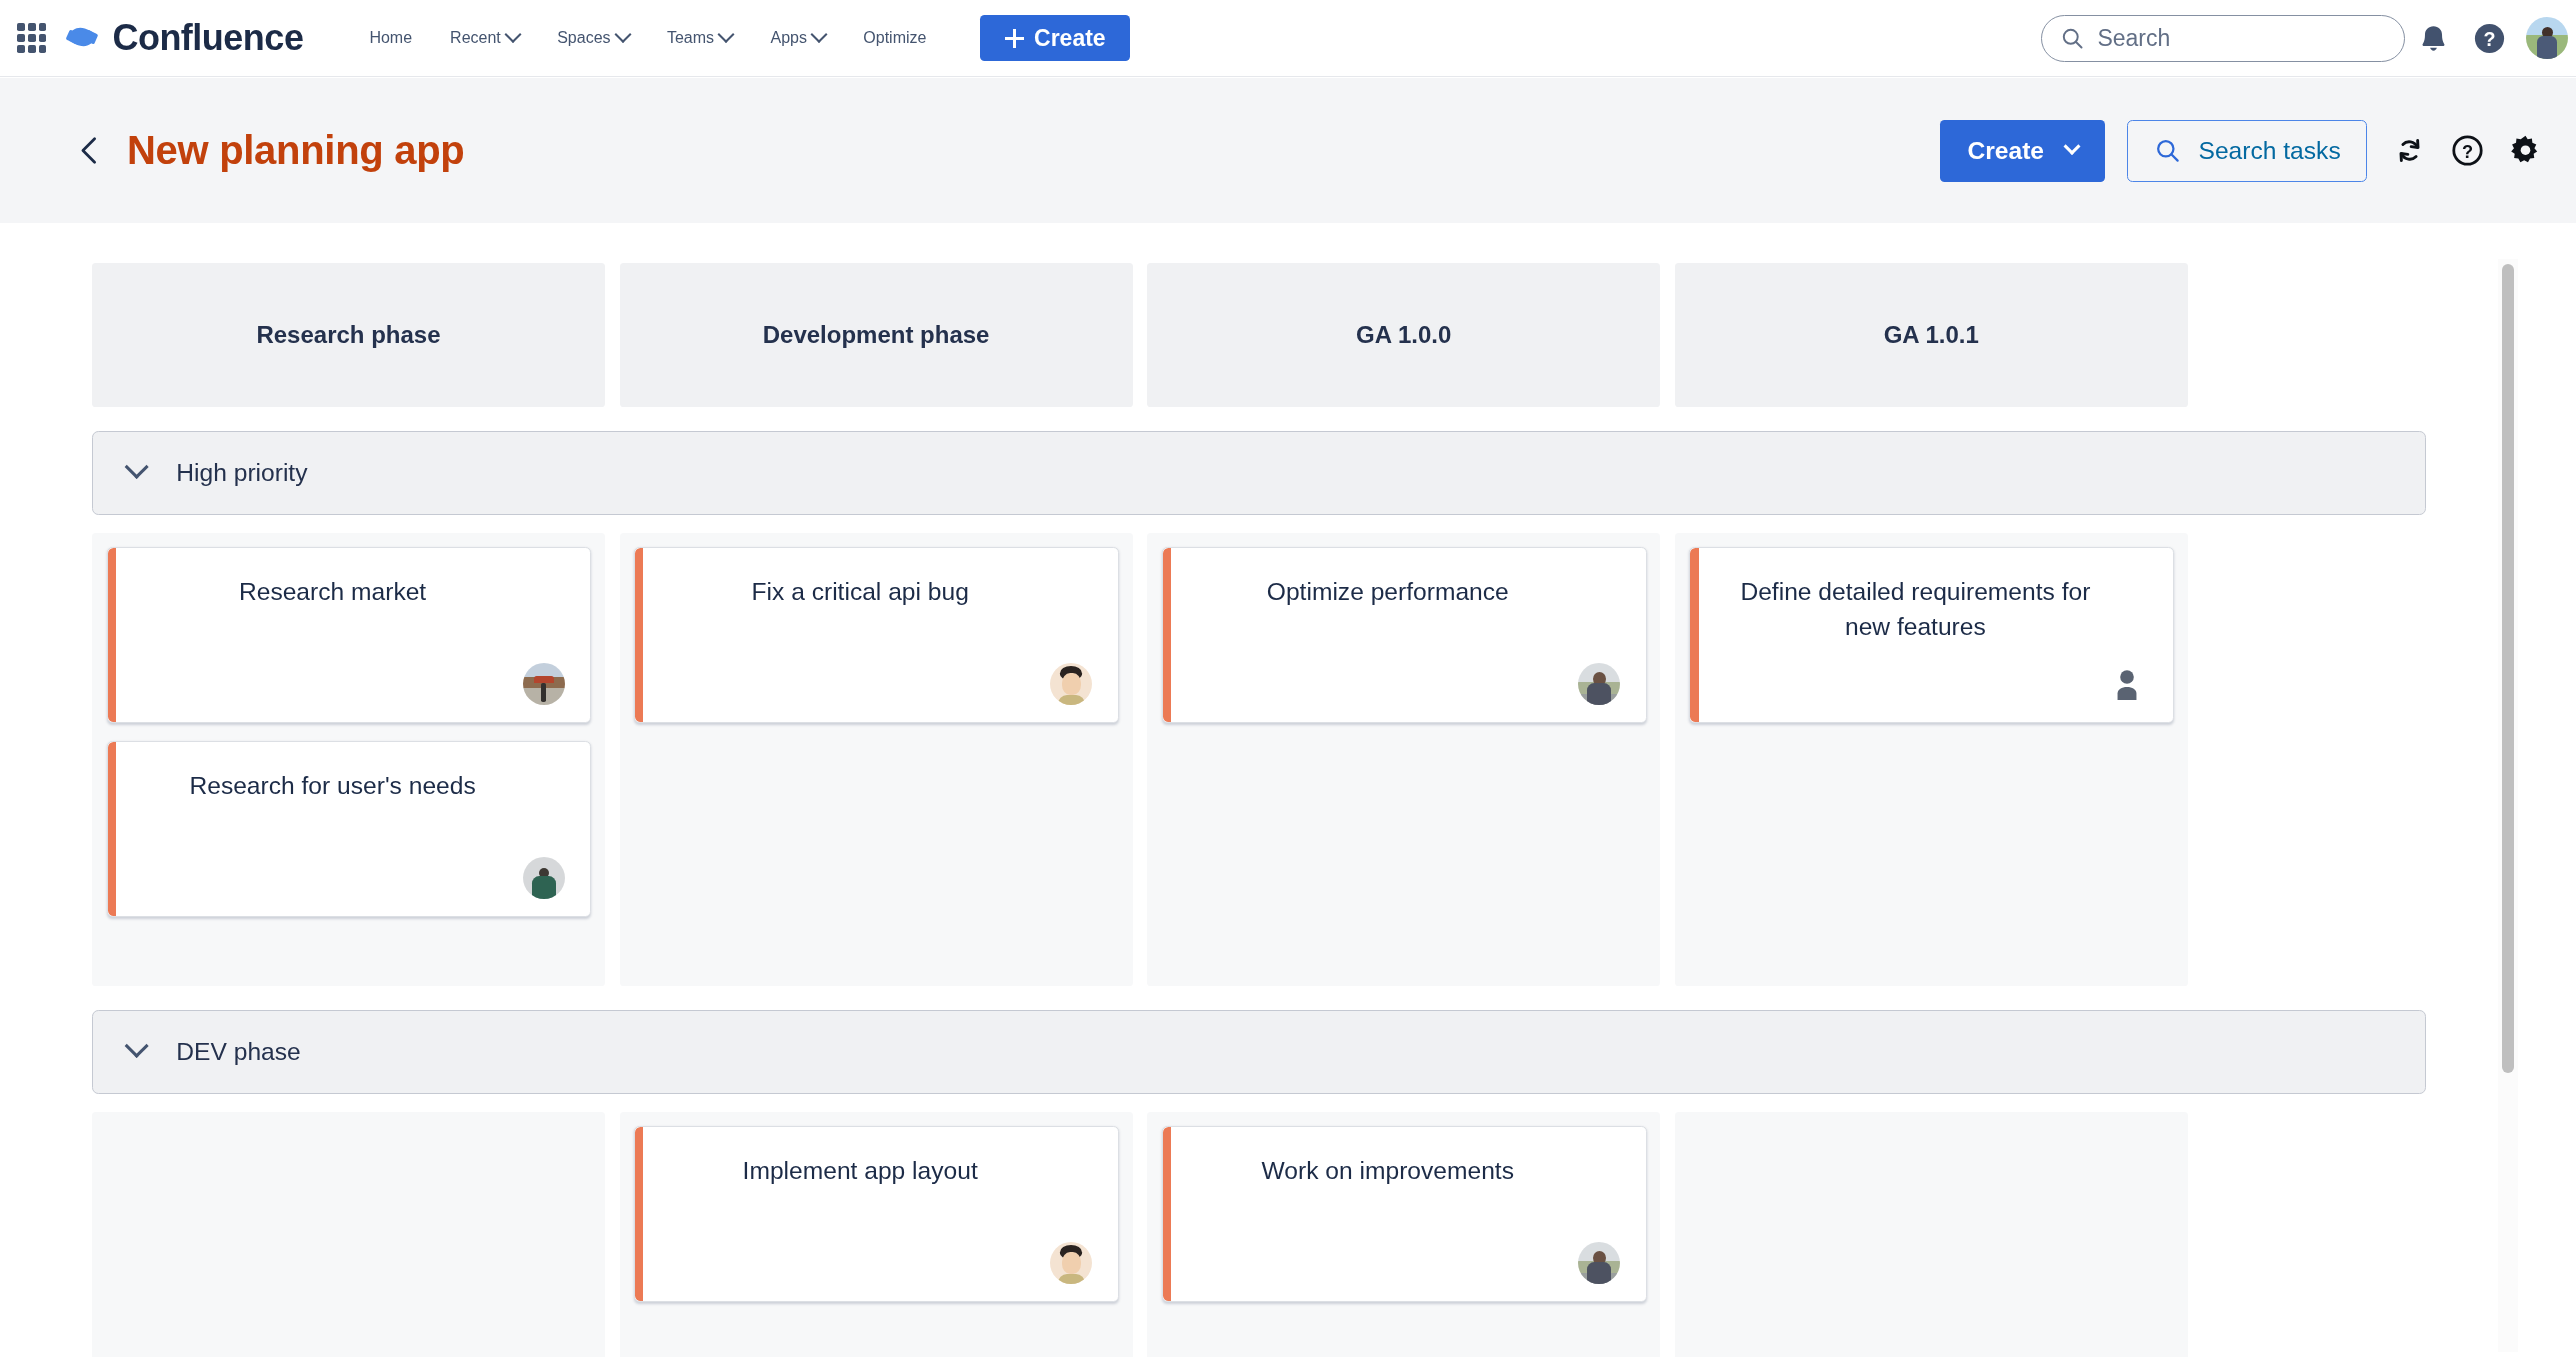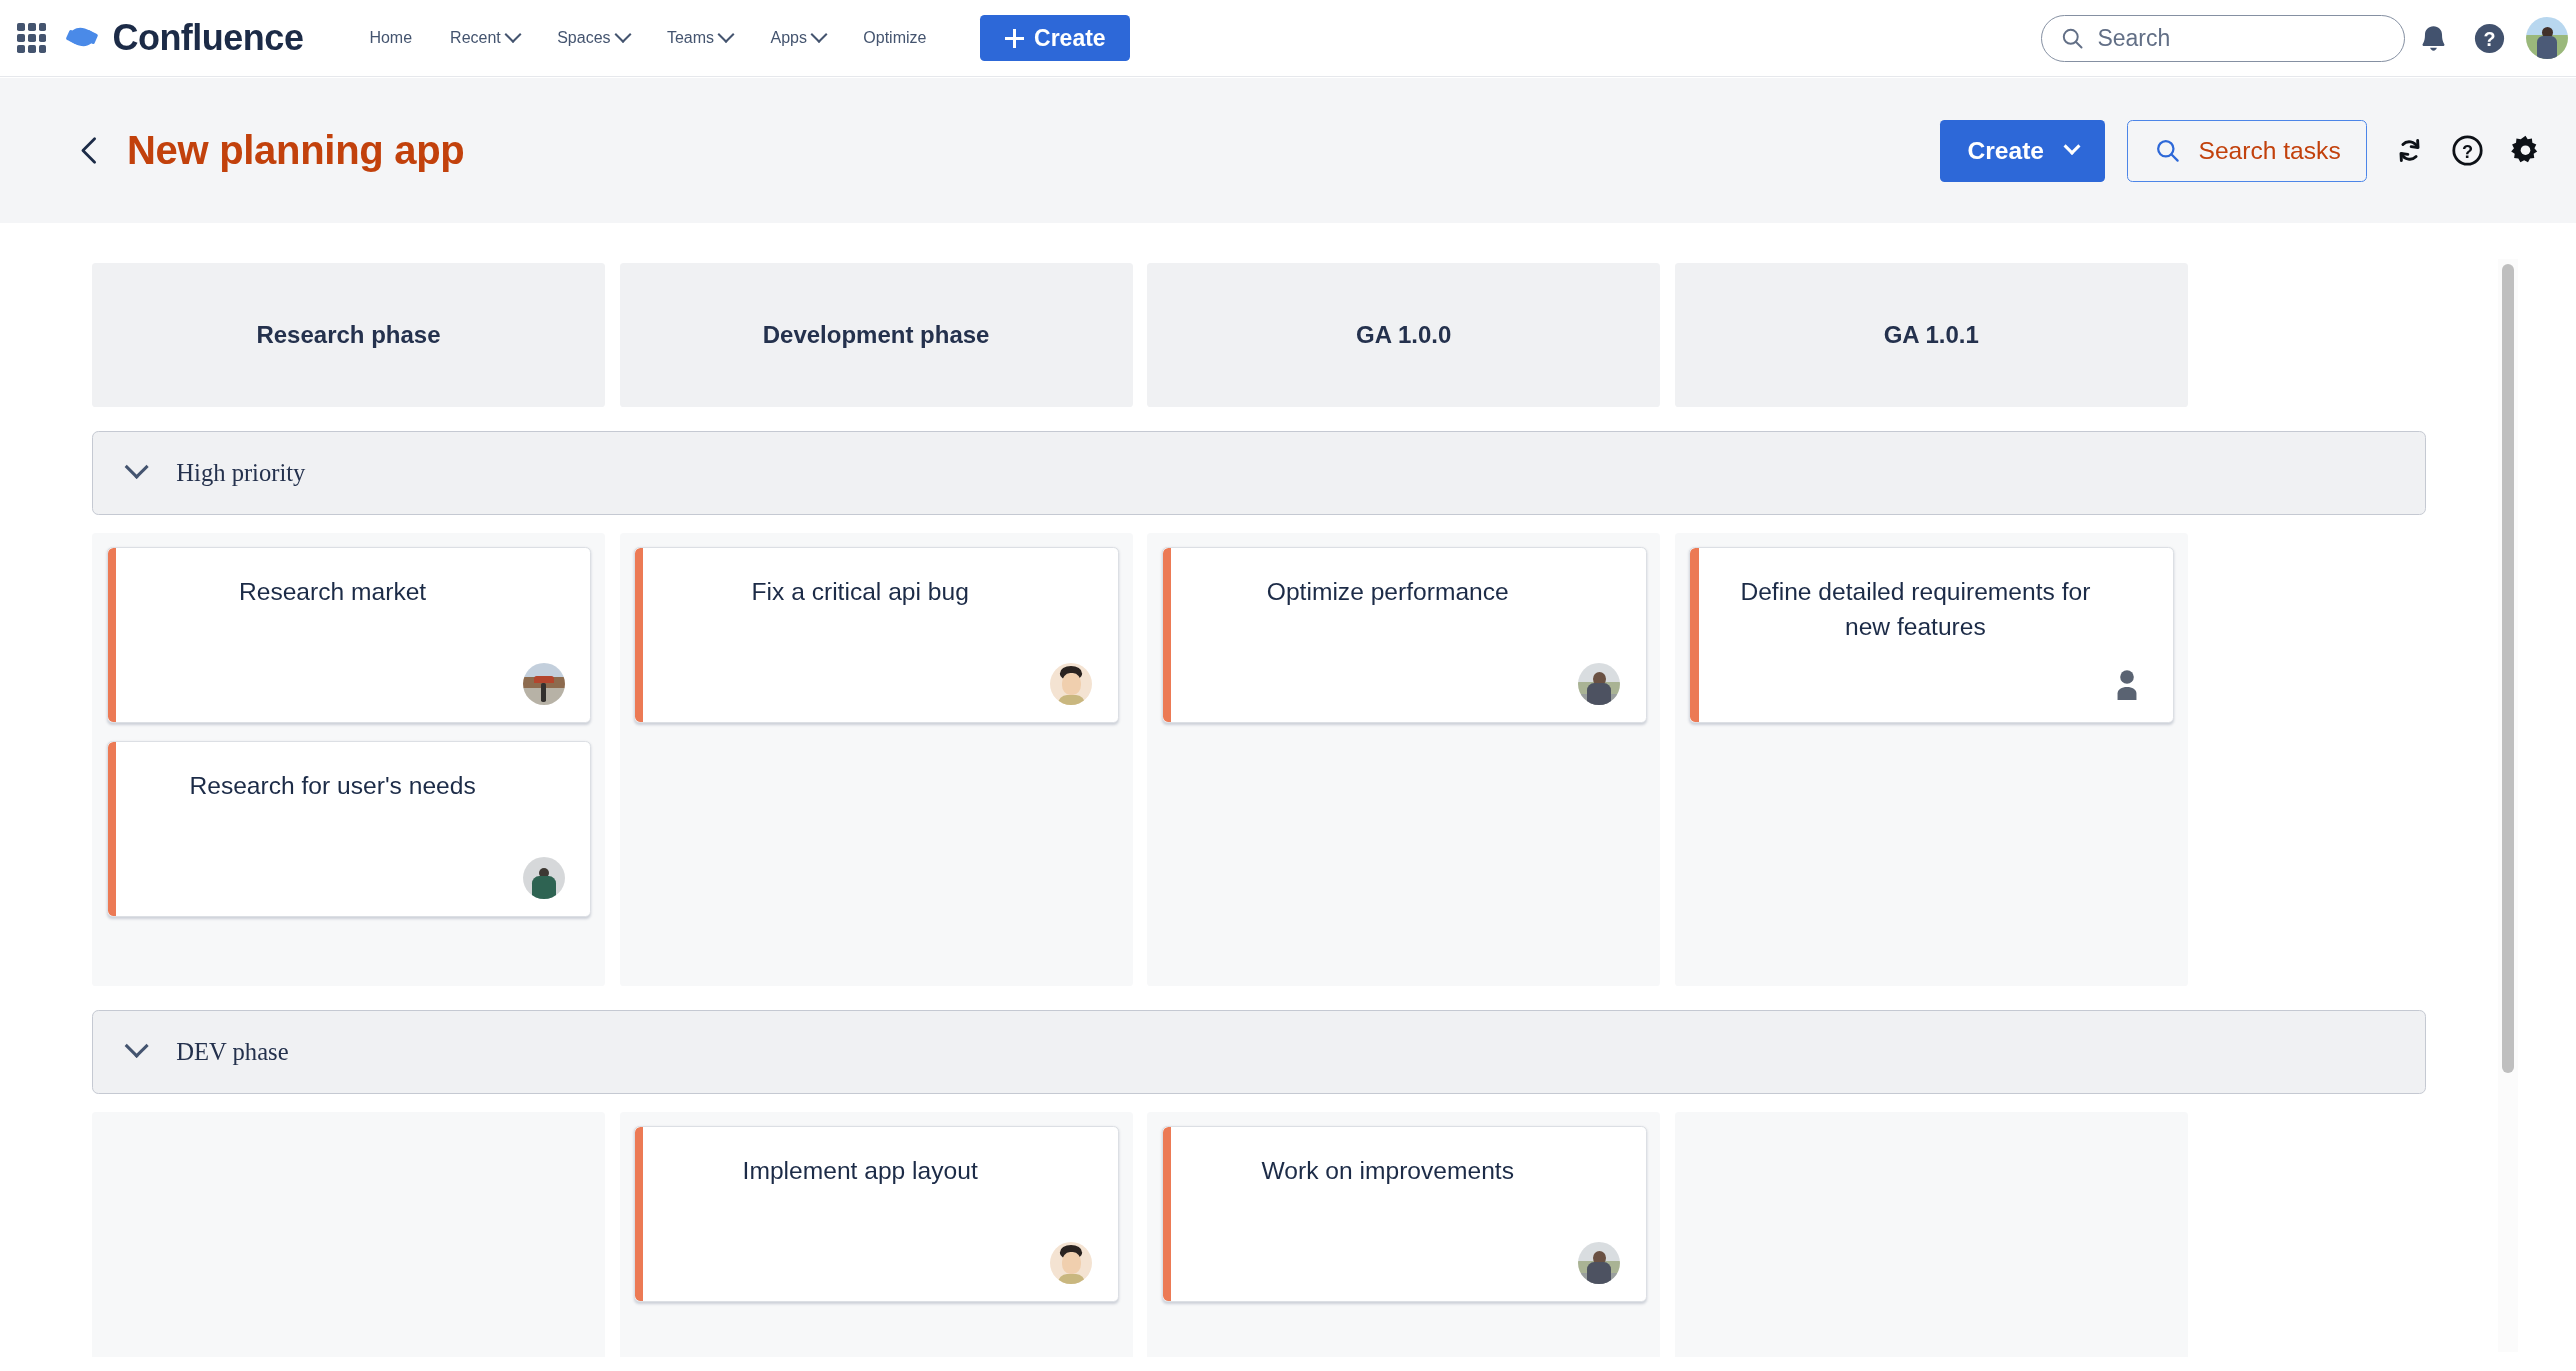--- a/index.html
+++ b/index.html
@@ -204,21 +204,21 @@
     transform: translateY(-4.6px) rotate(45deg);
   }
   #search-tasks-btn {
     display: flex; align-items: center; gap: 18px;
     margin-left: 22px;
     height: 62px;
     padding: 0 25.5px;
     border: 1.8px solid #4c85e8;
     border-radius: 5.5px;
     background: #f4f5f7;
-    color: #c2410c;
+    color: #0369a1;
     font-size: 24.6px;
     cursor: pointer;
     font-family: inherit;
     white-space: nowrap;
   }
   #header-icons {
     display: flex; align-items: center; gap: 0;
     margin-left: 12.8px;
   }
   .hdr-icon {
@@ -269,21 +269,20 @@
     height: 84px;
     background: #f0f1f3;
     border: 0.9px solid #c5c9d2;
     border-radius: 6.4px;
     display: flex;
     align-items: center;
     padding-left: 35px;
     gap: 31px;
     cursor: pointer;
     user-select: none;
-    font-family: Liberation Serif, serif;
   }
   .swimlane-bar .chev {
     width: 17.3px; height: 17.3px;
     border-right: 3.6px solid #44546f;
     border-bottom: 3.6px solid #44546f;
     transform: translateY(-5.5px) rotate(45deg);
     flex: 0 0 auto;
   }
   .swimlane-bar .sl-label {
     font-size: 24.6px;

